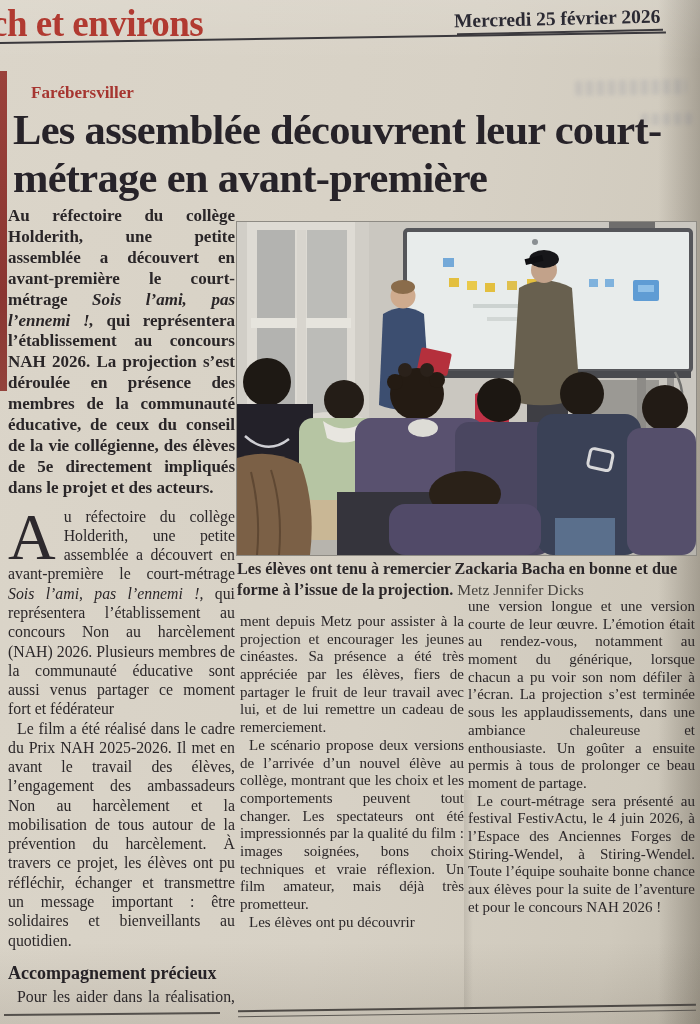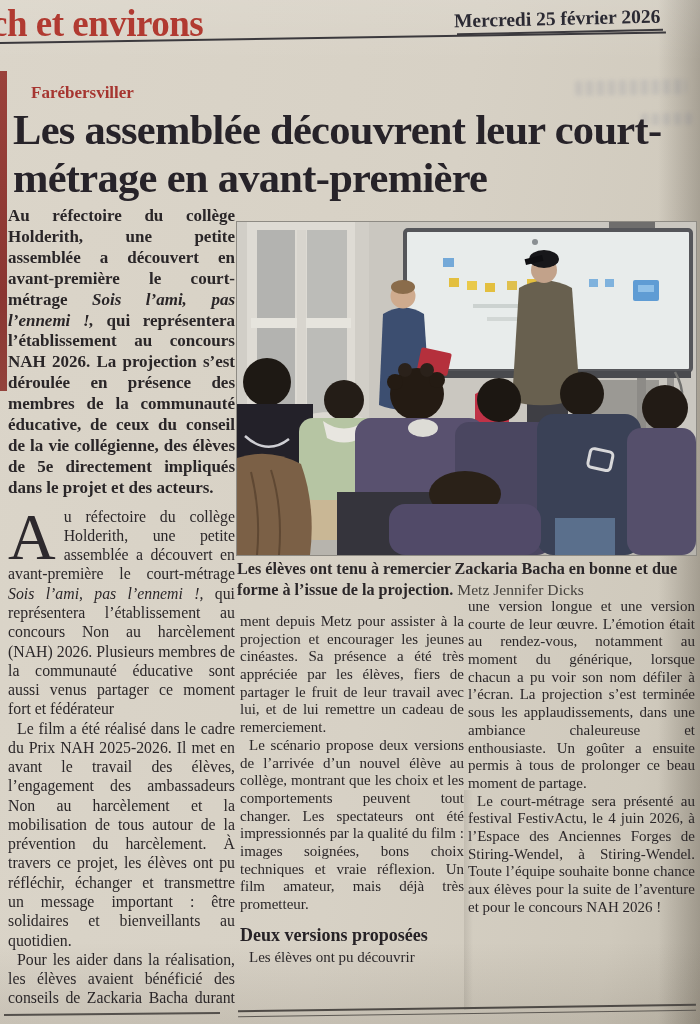--- a/index.html
+++ b/index.html
@@ -104,20 +104,21 @@
 <div class="smudge s3"></div>
 
 <div class="red-bar"></div>
 <div class="kicker">Farébersviller</div>
 <h1 class="headline">Les assemblée découvrent leur court-métrage en avant-première</h1>
 
 <div class="col col1">
   <p class="lede"><span>Au réfectoire du collège Holderith, une petite assemblée a découvert en avant-première le court-métrage </span><span class="ital">Sois l’ami, pas l’ennemi !,</span><span> qui représentera l’établissement au concours NAH 2026. La projection s’est déroulée en présence des membres de la communauté éducative, de ceux du conseil de la vie collégienne, des élèves de 5e directement impliqués dans le projet et des acteurs.</span></p>
   <p class="body-p"><span class="dropcap">A</span><span>u réfectoire du collège Holderith, une petite assemblée a découvert en avant-première le court-métrage </span><span class="ital">Sois l’ami, pas l’ennemi !,</span><span> qui représentera l’établissement au concours Non au harcèlement (NAH) 2026. Plusieurs membres de la communauté éducative sont aussi venus partager ce moment fort et fédérateur</span></p>
   <p class="body-p indent">Le film a été réalisé dans le cadre du Prix NAH 2025-2026. Il met en avant le travail des élèves, l’engagement des ambassadeurs Non au harcèlement et la mobilisation de tous autour de la prévention du harcèlement. À travers ce projet, les élèves ont pu réfléchir, échanger et transmettre un message important : être solidaires et bienveillants au quotidien.</p>
+  <h3 class="subhead">Accompagnement précieux</h3>
   <p class="body-p indent">Pour les aider dans la réalisation, les élèves avaient bénéficié des conseils de Zackaria Bacha durant une journée entière. Il est revenu spéciale-</p>
 </div>
 
 <svg class="photo" viewBox="0 0 459 333" xmlns="http://www.w3.org/2000/svg" role="img">
   <rect width="459" height="333" fill="#cac7c0"></rect>
   <rect x="0" y="0" width="132" height="333" fill="#d1cec7"></rect>
   <rect x="0" y="244" width="459" height="89" fill="#b7b4ad"></rect>
 
   <g>
     <rect x="10" y="0" width="108" height="260" fill="#dedbd4"></rect>
@@ -207,21 +208,20 @@
     <path d="M0 236 q32 -11 64 6 q15 42 9 91 l-73 0 z" fill="#7b6046"></path>
     <path d="M14 250 q10 40 6 83 M34 248 q12 38 8 85" stroke="#5f4833" stroke-width="2" fill="none"></path>
   </g>
 </svg>
 
 <p class="caption"><b>Les élèves ont tenu à remercier Zackaria Bacha en bonne et due forme à l’issue de la projection.</b><span class="credit"> Metz Jennifer Dicks</span></p>
 
 <div class="col col2">
   <p class="body-p">ment depuis Metz pour assister à la projection et encourager les jeunes cinéastes. Sa présence a été très appréciée par les élèves, fiers de partager le fruit de leur travail avec lui, et de lui remettre un cadeau de remerciement.</p>
   <p class="body-p indent">Le scénario propose deux versions de l’arrivée d’un nouvel élève au collège, montrant que les choix et les comportements peuvent tout changer. Les spectateurs ont été impressionnés par la qualité du film : images soignées, bons choix techniques et vraie réflexion. Un film amateur, mais déjà très prometteur.</p>
-  <h3 class="subhead">Deux versions proposées</h3>
   <p class="body-p indent">Les élèves ont pu découvrir</p>
 </div>
 
 <div class="col col3">
   <p class="body-p">une version longue et une version courte de leur œuvre. L’émotion était au rendez-vous, notamment au moment du générique, lorsque chacun a pu voir son nom défiler à l’écran. La projection s’est terminée sous les applaudissements, dans une ambiance chaleureuse et enthousiaste. Un goûter a ensuite permis à tous de prolonger ce beau moment de partage.</p>
   <p class="body-p indent">Le court-métrage sera présenté au festival FestivActu, le 4 juin 2026, à l’Espace des Anciennes Forges de Stiring-Wendel, à Stiring-Wendel. Toute l’équipe souhaite bonne chance aux élèves pour la suite de l’aventure et pour le concours NAH 2026 !</p>
 </div>
 
 <div class="crease"></div>
 <div class="bot-rule-a"></div>

